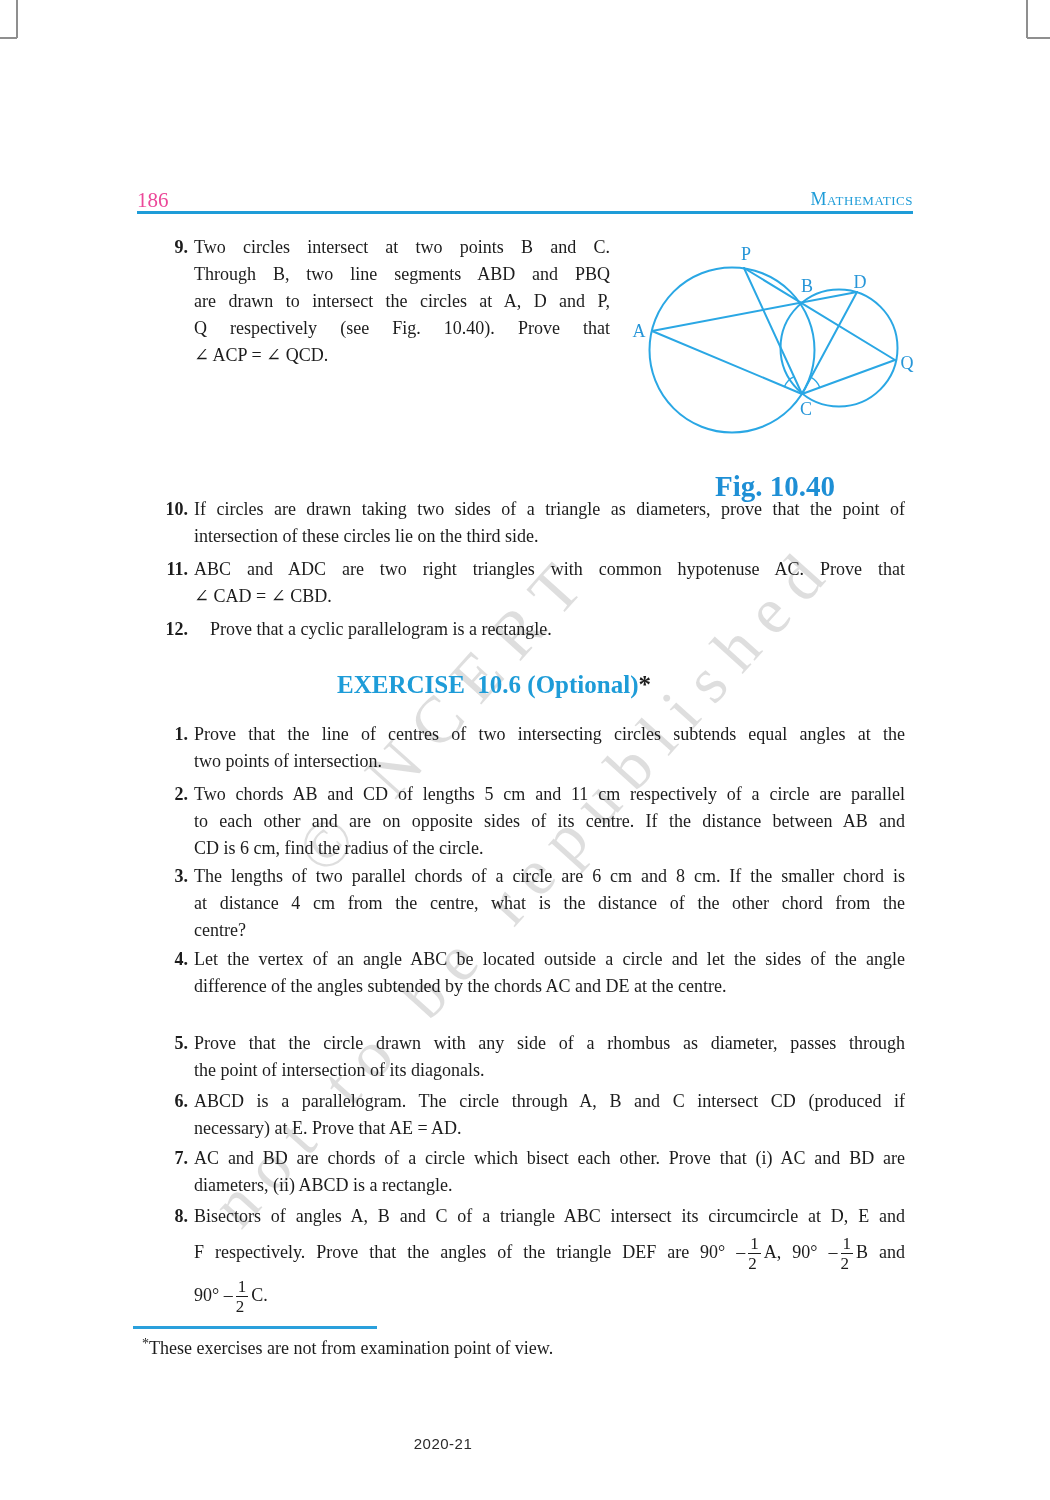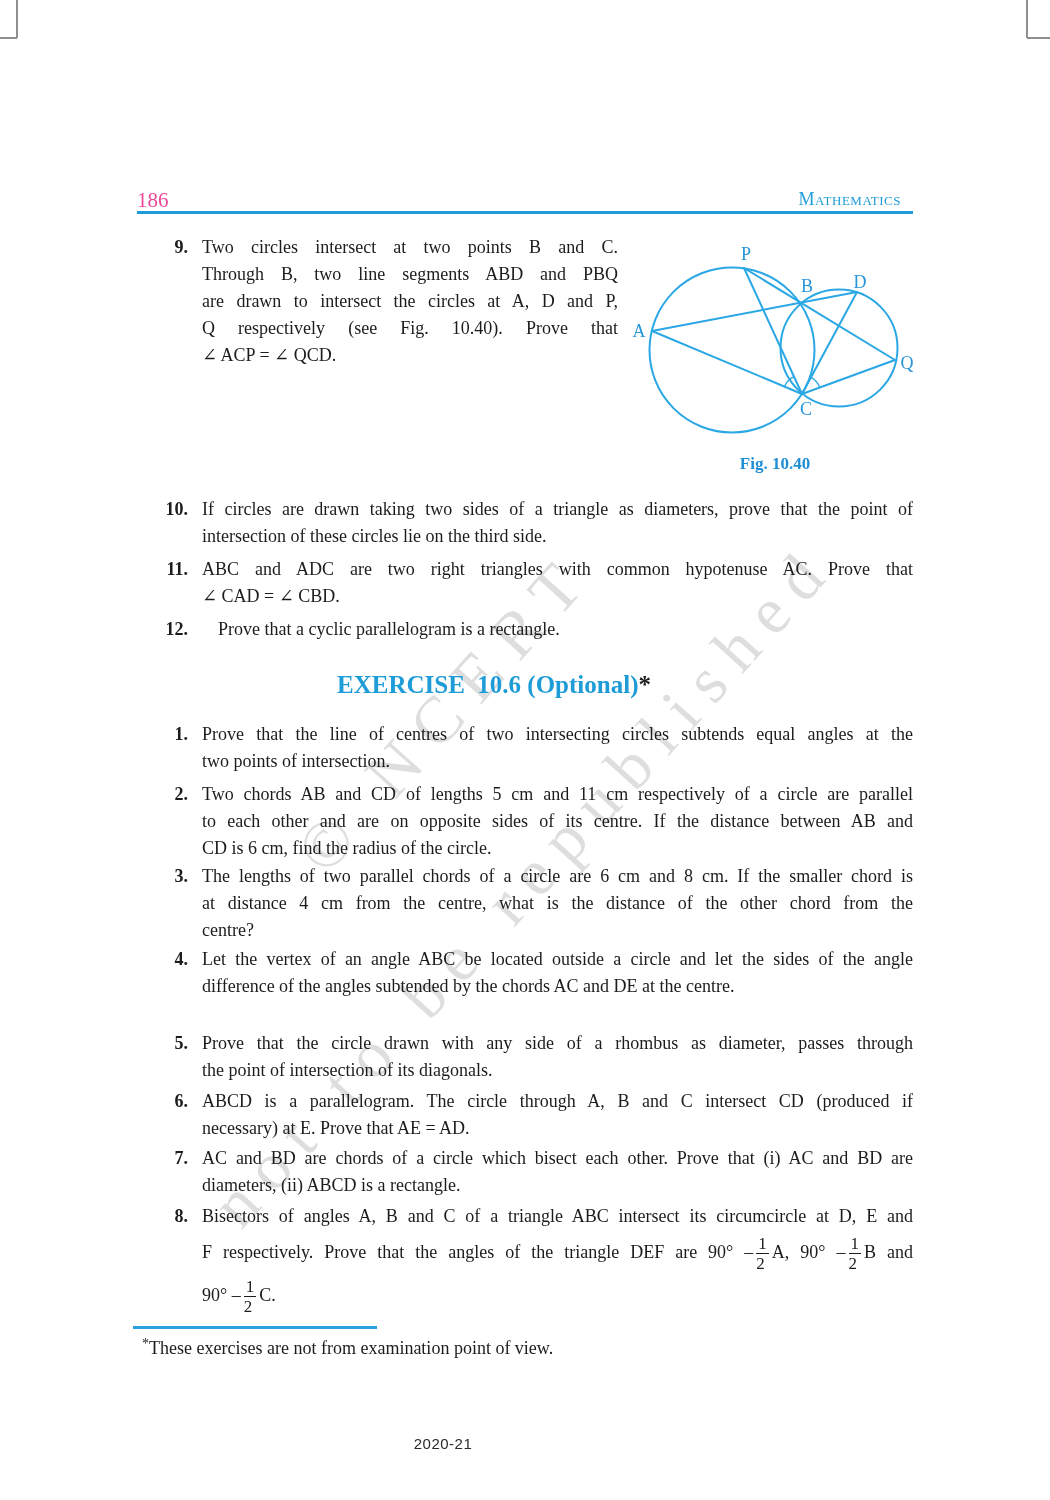--- a/index.html
+++ b/index.html
@@ -28,37 +28,37 @@
   .wm1{left:445px;top:712px;font-size:66px;letter-spacing:18px;
        transform:translate(-50%,-50%) rotate(-48deg);}
   .wm2{left:523px;top:885px;font-size:66px;letter-spacing:16px;
        transform:translate(-50%,-50%) rotate(-48deg);}
 
   .content{position:absolute;inset:0;z-index:1;}
 
   
   .hdr{position:absolute;left:137px;top:188px;width:776px;height:22px;}
   .pgnum{position:absolute;left:0;top:0;font-size:21px;color:#ec4899;}
-  .runhead{position:absolute;right:12px;top:1px;font-size:18px;color:#1e9cd8;
+  .runhead{position:absolute;right:0;top:1px;font-size:18px;color:#1e9cd8;
            font-variant:small-caps;letter-spacing:0.5px;}
   .hdr-rule{position:absolute;left:137px;top:211px;width:776px;height:3px;background:#1e9cd8;}
 
   
   .q{position:absolute;left:156px;display:flex;}
   .qnum{width:32px;text-align:right;font-weight:bold;font-size:18px;
         line-height:27px;flex:0 0 32px;}
-  .qtext{margin-left:14px;width:711px;font-size:18px;line-height:27px;}
+  .qtext{margin-left:6px;width:711px;font-size:18px;line-height:27px;}
   .q.q9 .qtext{width:416px;}
   .line{text-align:justify;text-align-last:justify;}
   .line.last{text-align:left;text-align-last:left;}
 
   
   .figure{position:absolute;left:625px;top:236px;width:300px;z-index:1;}
   .figure svg{display:block;}
-  .figcap{margin-top:16px;text-align:center;font-size:17px;font-weight:bold;color:#1e8fd5;}
+  .figcap{margin-top:32px;text-align:center;font-size:29px;font-weight:bold;color:#1e8fd5;}
   .figlabel{font-family:"Liberation Serif","DejaVu Serif",serif;font-size:18px;fill:#2796d8;}
 
   
   .ex-heading{position:absolute;left:494px;top:671px;transform:translateX(-50%);
               white-space:pre;font-size:25px;font-weight:bold;color:#1e9cd8;}
   .ex-heading .star{color:#1c1c1c;}
 
   
   .frac{display:inline-block;vertical-align:middle;text-align:center;
         line-height:1.02;font-size:17px;margin:0 3px;}

